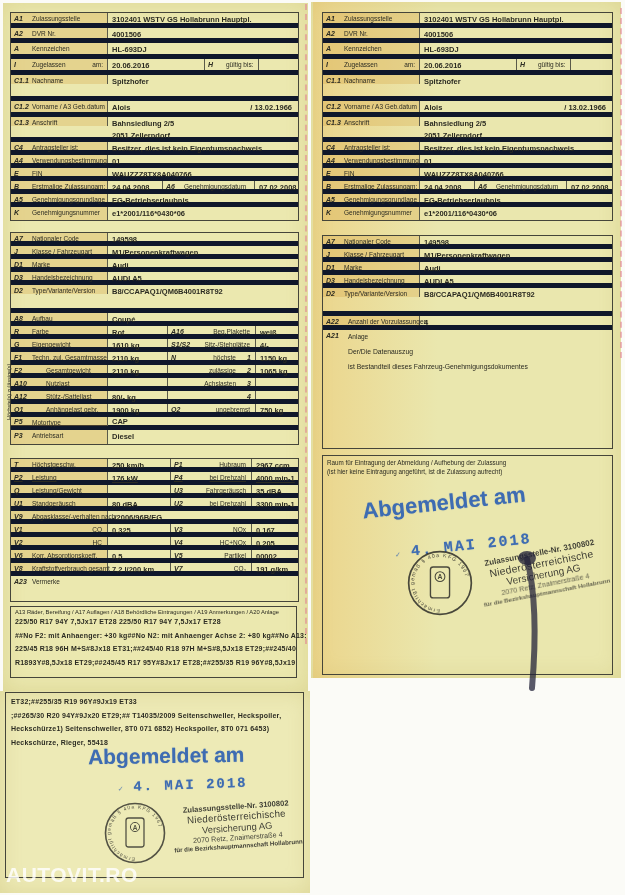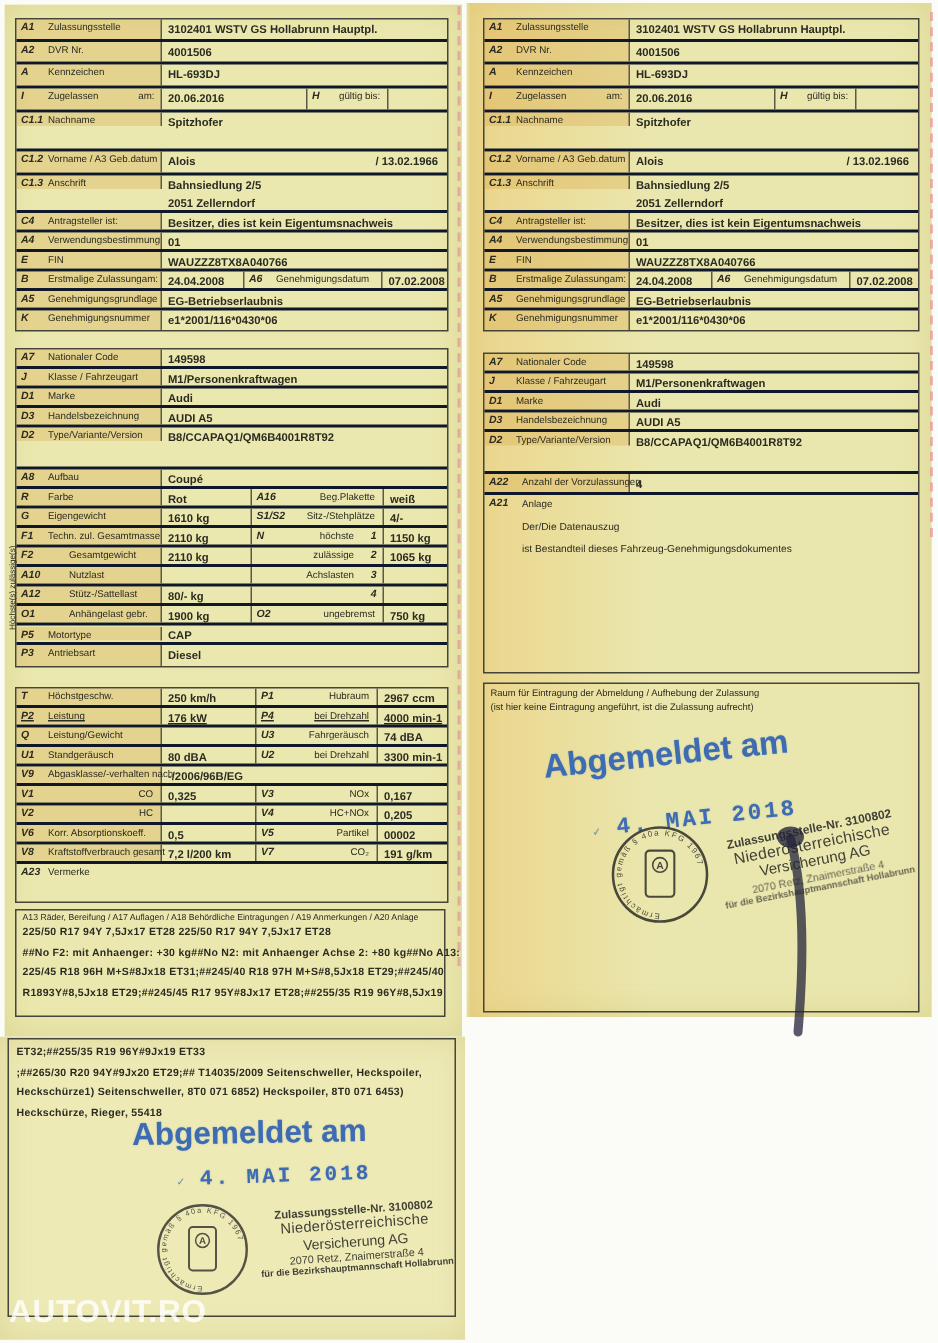--- a/index.html
+++ b/index.html
@@ -6,21 +6,21 @@
   .page{position:relative;width:625px;height:895px;background:#fbfbf7;overflow:hidden;
         font-family:"Liberation Sans",sans-serif;color:#2b2b22;}
   .paper{position:absolute;box-shadow:inset 0 0 22px rgba(170,150,50,.22);}
   .p1{left:3px;top:3px;width:305px;height:688px;background:#ebe8af;}
   .p2{left:0px;top:691px;width:310px;height:202px;background:#edeab6;}
   .p3{left:311px;top:2px;width:310px;height:676px;background:#eae7ae;}
   .band{position:absolute;left:313px;top:2px;width:125px;height:676px;
         background:linear-gradient(to right,rgba(238,172,60,.30),rgba(238,172,60,0));}
   .dash{position:absolute;border-left:2px dashed rgba(225,128,148,.55);}
   .box{position:absolute;border:1.4px solid #45453a;}
-  .r{display:flex;border-bottom:2px solid #0f172a;align-items:stretch;box-sizing:border-box;}
+  .r{display:flex;border-bottom:5px solid #0f172a;align-items:stretch;box-sizing:border-box;}
   .r:last-child{border-bottom:none;}
   .lab{flex:0 0 97px;width:97px;background:rgba(212,158,58,.28);border-right:1px solid #5a5a49;
        display:flex;padding:1.5px 2px 0 3px;box-sizing:border-box;}
   .cd{font-style:italic;font-weight:700;font-size:7px;min-width:18px;flex:0 0 auto;}
   .lt{font-size:6.5px;flex:1;white-space:nowrap;padding-top:.5px;}
   .lt.rgt{text-align:right;padding-right:3px;}
   .am{font-size:6.5px;text-align:right;padding-right:2px;}
   .val{font-weight:700;font-size:7.5px;padding:1.5px 0 0 4px;white-space:nowrap;flex:1;box-sizing:border-box;}
   .vA{flex:0 0 60px;border-right:1px solid #5a5a49;}
   .vB{flex:0 0 63px;border-right:1px solid #5a5a49;}
@@ -351,21 +351,21 @@
     <div class="r" style="height:13px;">
       <div class="lab">
           <i class="cd">Q</i>
           <span class="lt">Leistung/Gewicht</span>
         </div>
       <div class="val vB"></div>
       <div class="lab2">
           <i class="cd">U3</i>
           <span class="lt rgt">Fahrgeräusch</span>
         </div>
-      <div class="val v2" style="flex:0 0 47px;">74 dBA</div>
+      <div class="val v2" style="flex:0 0 47px;">35 dBA</div>
     </div>
     <div class="r" style="height:13px;">
       <div class="lab">
           <i class="cd">U1</i>
           <span class="lt">Standgeräusch</span>
         </div>
       <div class="val vB">80 dBA</div>
       <div class="lab2">
           <i class="cd">U2</i>
           <span class="lt rgt">bei Drehzahl</span>

